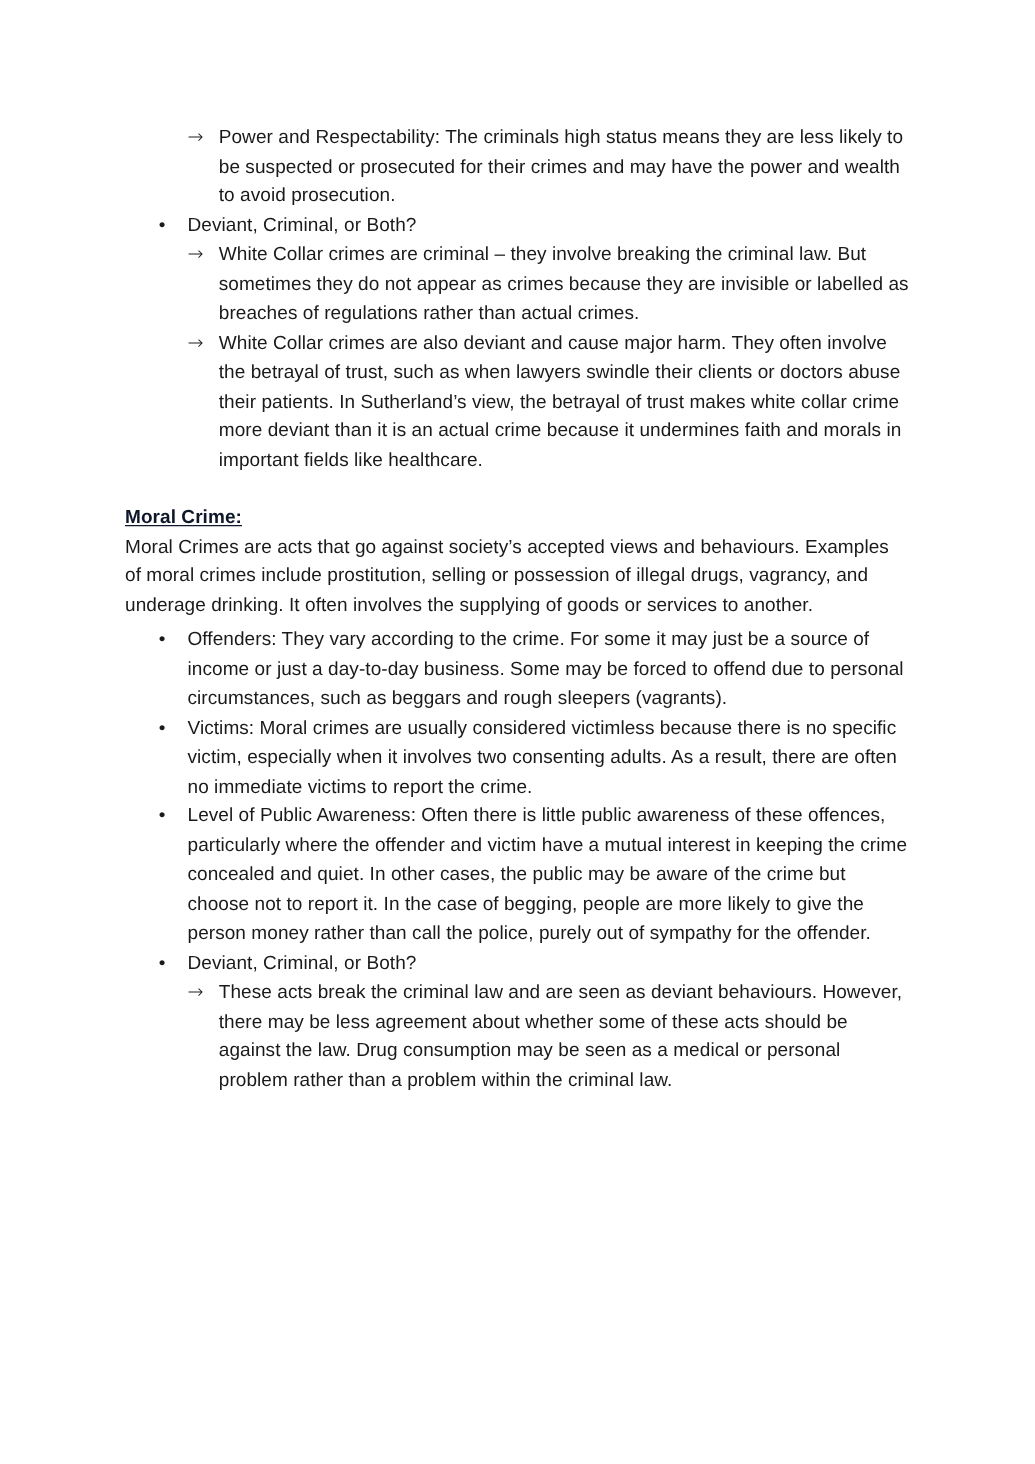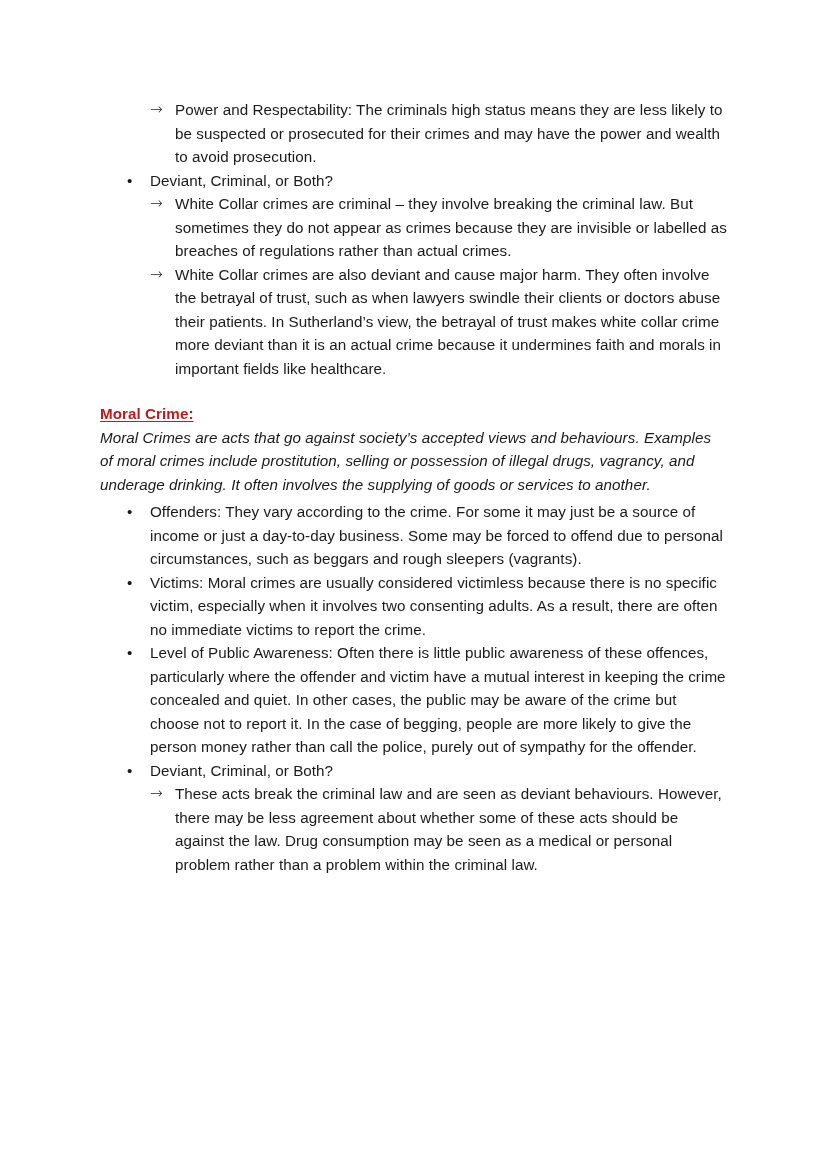--- a/index.html
+++ b/index.html
@@ -29,29 +29,28 @@
     width: 628px;
   }
 
   
   .para {
     font-size: 15.2px;
     line-height: 23.5px;
     margin: 0;
     text-align: left;
     letter-spacing: 0.004em;
-    font-style: italic;
   }
 
   
   .section-heading {
     font-size: 15.2px;
     line-height: 23.5px;
     font-weight: bold;
-    color: #b91c1c;
+    color: #0f172a;
     text-decoration: underline;
     text-underline-offset: 2px;
     margin: 0;
     letter-spacing: 0.004em;
   }
 
   .gap-before-heading { height: 22px; }
   .gap-after-para     { height: 4px; }
 
   

